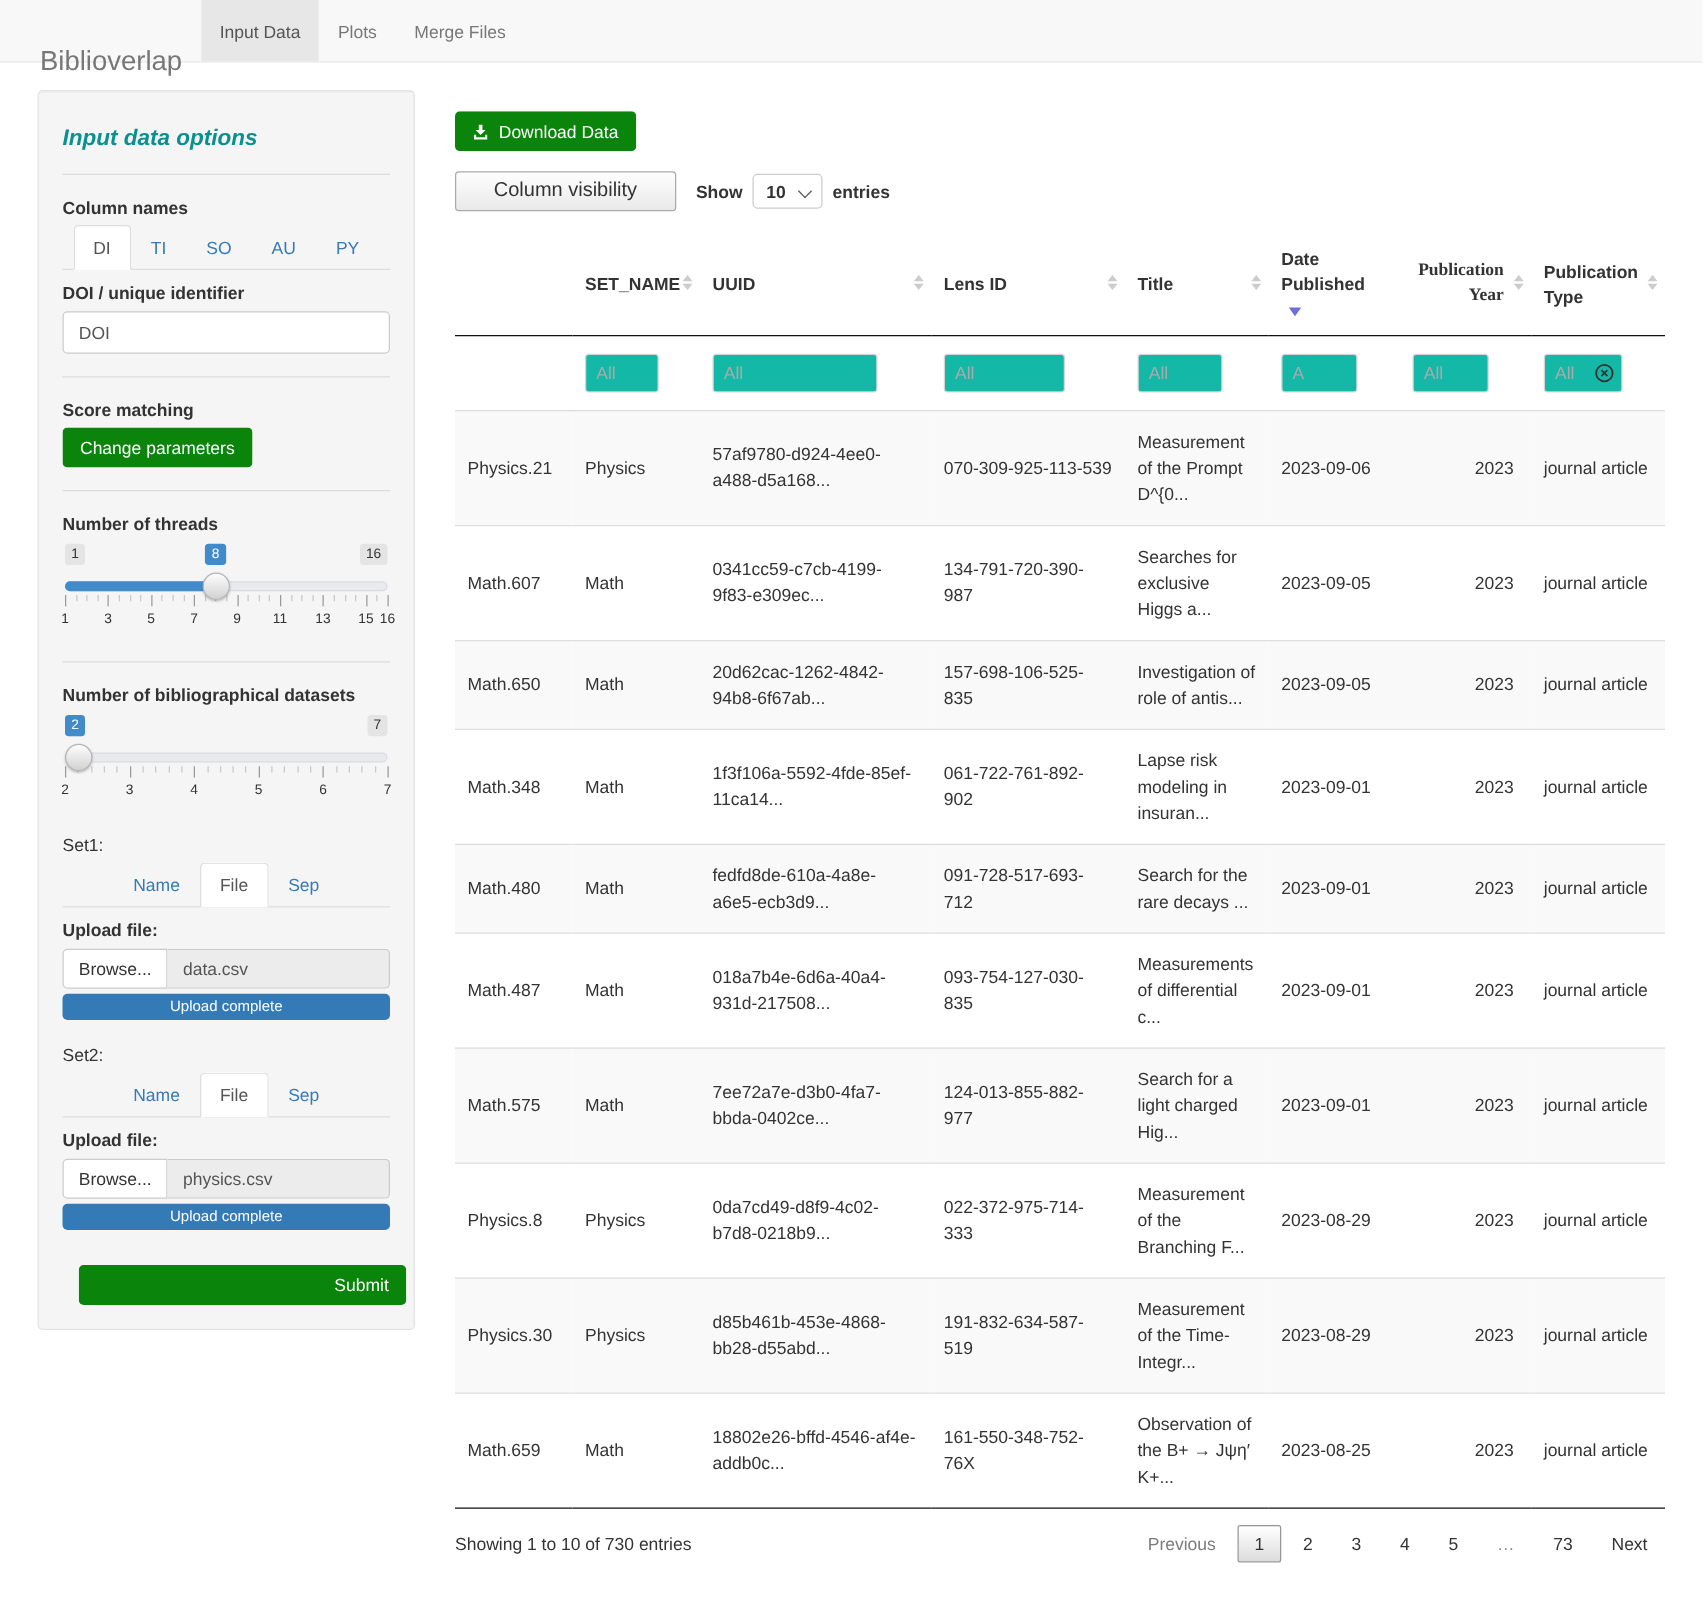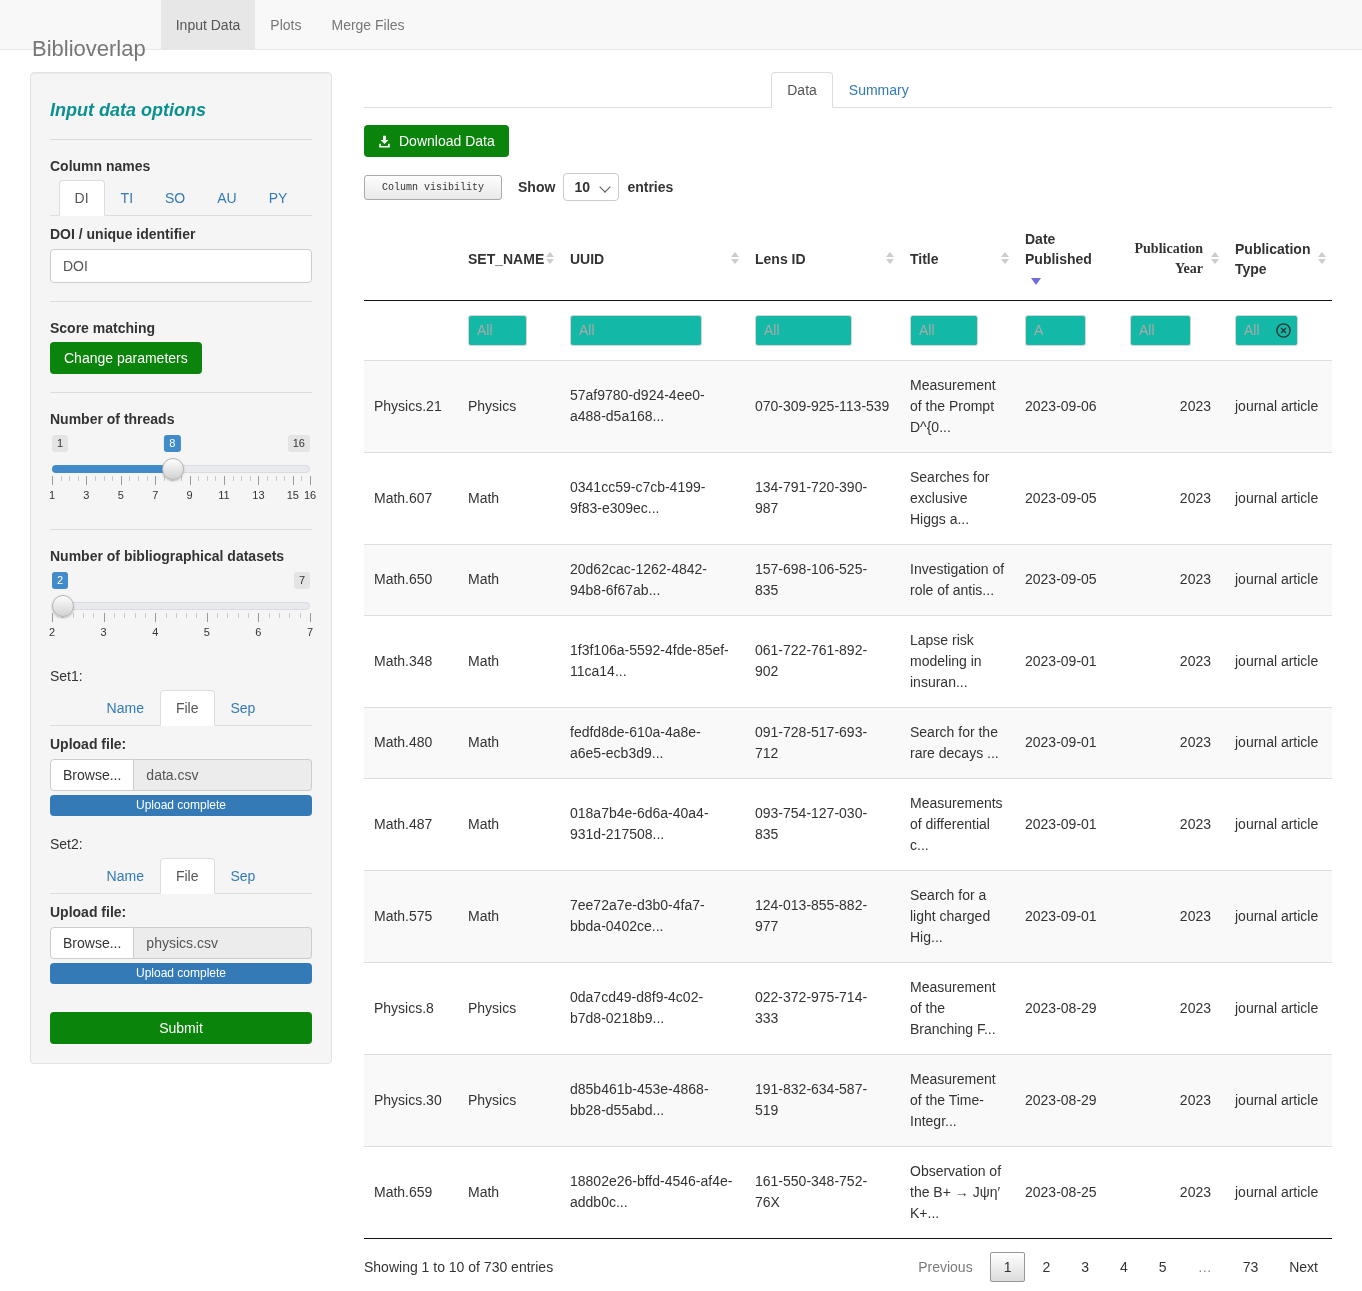--- a/index.html
+++ b/index.html
@@ -25,21 +25,21 @@
   .plain-label { display:block; margin:20px 0 6px; }
 
   .nav-tabs { display:flex; border-bottom:1px solid #ddd; }
   .nav-tabs li { padding:9px 15px; color:#337ab7; cursor:pointer; border:1px solid transparent; border-radius:4px 4px 0 0; margin-bottom:-1px; }
   .nav-tabs li.active { background:#fff; color:#555; border-color:#ddd #ddd transparent; }
 
   .text-input { width:100%; height:34px; padding:6px 12px; border:1px solid #ccc; border-radius:4px; color:#555; font-size:14px; font-family:inherit; background:#fff; }
 
   .btn { display:inline-block; border:1px solid transparent; border-radius:4px; padding:7px 13px; font-size:14px; cursor:pointer; font-family:inherit; }
   .btn-green { background:#0a840a; color:#fff; }
-  .btn-block { width:100%; text-align:center; margin-top:28px; }
+  .btn-block { width:100%; text-align:right; margin-top:28px;margin-left:13px; }
 
   
   .slider { position:relative; margin:32px 2px 14px; height:52px; }
   .irs-track { position:absolute; left:0; right:0; top:6px; height:8px; background:#e8eaee; border:1px solid #d8dbe0; border-radius:5px; }
   .irs-bar { position:absolute; left:0; top:6px; height:8px; background:#428bca; border-radius:5px 0 0 5px; z-index:1; }
   .irs-handle { position:absolute; top:-1px; width:22px; height:22px; border-radius:50%; background:linear-gradient(#fdfdfd,#d2d2d2); border:1px solid #b5b5b5; box-shadow:0 1px 2px rgba(0,0,0,.25); z-index:2; cursor:pointer; }
   .irs-chip { position:absolute; top:-24px; font-size:11px; line-height:15px; padding:1px 5px; border-radius:3px; background:#e4e4e4; color:#333; white-space:nowrap; }
   .irs-chip.value { background:#428bca; color:#fff; }
   .ticks { position:absolute; top:16px; left:0; right:0; height:32px; }
   .tick { position:absolute; top:1px; width:1px; }
@@ -50,21 +50,21 @@
   
   .input-group { display:flex; }
   .btn-browse { padding:7px 12px; background:#fff; border:1px solid #ccc; border-radius:4px 0 0 4px; color:#333; font-size:14px; font-family:inherit; cursor:pointer; }
   .file-box { flex:1; border:1px solid #ccc; border-left:0; border-radius:0 4px 4px 0; background:#ececec; color:#555; padding:7px 12px; white-space:nowrap; overflow:hidden; cursor:pointer; }
   .progress { margin-top:4px; height:21px; border-radius:4px; background:#337ab7; color:#fff; font-size:12px; text-align:center; line-height:21px; }
 
   
   .main { flex:1; min-width:0; }
   .btn-download { margin:17px 0 16px; display:inline-flex; align-items:center; gap:8px; }
   .controls { display:flex; align-items:center; gap:16px; margin-bottom:18px; }
-  .dt-button { padding:6px 17px; border:1px solid #aaa; border-radius:3px; background:linear-gradient(#fefefe,#e9e9e9); color:#333; font-size:10px; font-family:Liberation Mono, monospace; cursor:pointer; }
+  .dt-button { padding:6px 30px; border:1px solid #aaa; border-radius:3px; background:linear-gradient(#fefefe,#e9e9e9); color:#333; font-size:16px; font-family:Liberation Sans, sans-serif; cursor:pointer; }
   .length { display:flex; align-items:center; gap:8px; font-weight:bold; color:#333; }
   .select-wrap { position:relative; display:inline-block; }
   .select-wrap::after { content:""; position:absolute; right:10px; top:10px; width:7px; height:7px; border-right:1.6px solid #555; border-bottom:1.6px solid #555; transform:rotate(45deg); pointer-events:none; }
   .dt-select { appearance:none; -webkit-appearance:none; border:1px solid #ccc; border-radius:4px; padding:5px 28px 5px 10px; font:inherit; font-weight:bold; color:#333; background:#fff; cursor:pointer; }
 
   
   table.dt { width:100%; border-collapse:collapse; table-layout:fixed; border-bottom:1px solid #111; }
   .dt thead tr.hdr th { font-weight:bold; text-align:left; vertical-align:middle; padding:10px 18px 10px 10px; border-bottom:1px solid #111; position:relative; line-height:1.45; cursor:pointer; }
   .dt thead tr.hdr th.right { text-align:right; padding-right:22px;font-family:Liberation Serif, serif; }
   .dt thead tr.flt td { padding:14px 10px; }
@@ -244,24 +244,20 @@
     <div class="input-group">
       <button class="btn-browse">Browse...</button>
       <div class="file-box">physics.csv</div>
     </div>
     <div class="progress">Upload complete</div>
 
     <button class="btn btn-green btn-block">Submit</button>
   </aside>
 
   <main class="main">
-    <ul class="nav-tabs" id="main-tabs">
-        <li class="active">Data</li>
-        <li class="">Summary</li>
-      </ul>
 
     <button class="btn btn-green btn-download">
       <span style="line-height:0;">
         <svg width="13" height="13" viewBox="0 0 16 16">
             <path d="M6.2 1h3.6v5.2h3.1L8 11 3.1 6.2h3.1z" fill="#fff"></path>
             <path d="M1.5 10.8h2.1v2.6h8.8v-2.6h2.1v4.7H1.5z" fill="#fff"></path>
           </svg>
       </span>
       <span>Download Data</span>
     </button>

